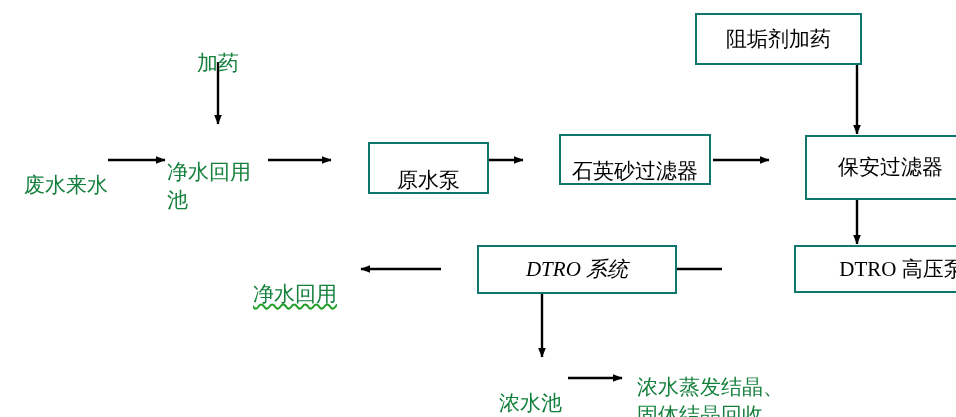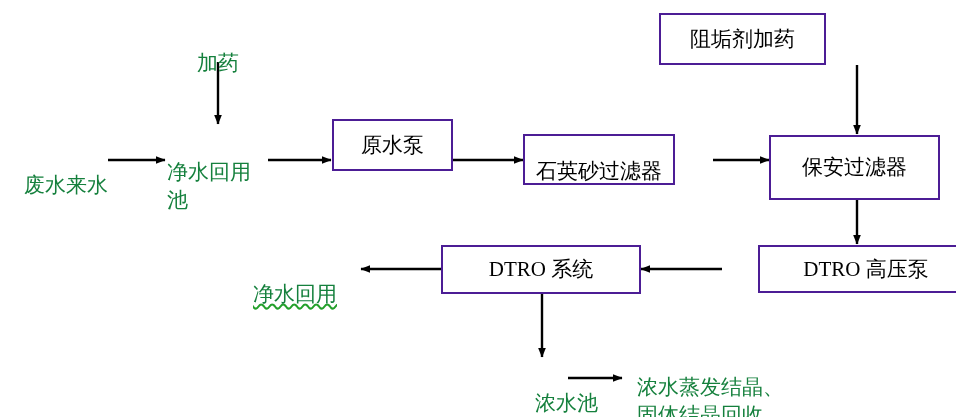--- a/index.html
+++ b/index.html
@@ -11,30 +11,31 @@
     position: relative;
     width: 956px;
     height: 417px;
     background: #ffffff;
     overflow: hidden;
     font-family: "Liberation Sans", sans-serif;
   }
   .node-box {
     position: absolute;
     box-sizing: border-box;
-    border: 2px solid #4c1d95;
+    border: 2px solid #0f766e;
     background: #ffffff;
     display: flex;
     align-items: center;
     justify-content: center;
     text-align: center;
     font-size: 21px;
     color: #000000;
     line-height: 1.15;
     white-space: nowrap;
+    margin-left: 36px;
   }
   .node-label {
     position: absolute;
     box-sizing: border-box;
     font-size: 21px;
     color: #15803d;
     line-height: 1.3;
     text-align: left;
     white-space: pre-line;
     background: transparent;
@@ -90,46 +91,46 @@
 
   <div class="node-label" style="left:167px; top:131px; width:106px;">
     <span>净水回用
 池</span>
   </div>
 
   <div class="node-label" style="left:253px; top:253px; width:110px;">
     <span class="spellcheck">净水回用</span>
   </div>
 
-  <div class="node-label" style="left:499px; top:362px; width:80px;margin-left:36px;">
+  <div class="node-label" style="left:499px; top:362px; width:80px;">
     <span>浓水池</span>
   </div>
 
   <div class="node-label" style="left:637px; top:346px; width:300px;">
     <span>浓水蒸发结晶、
 固体结晶回收</span>
   </div>
 
-  <div class="node-box" style="left:332px; top:119px; width:121px; height:52px;">
+  <div class="node-box" style="left:332px; top:142px; width:121px; height:52px;align-items:flex-end;">
     <span>原水泵</span>
   </div>
 
   <div class="node-box" style="left:523px; top:134px; width:152px; height:51px;align-items:flex-end;">
     <span>石英砂过滤器</span>
   </div>
 
   <div class="node-box" style="left:659px; top:13px; width:167px; height:52px;">
     <span>阻垢剂加药</span>
   </div>
 
   <div class="node-box" style="left:769px; top:135px; width:171px; height:65px;">
     <span>保安过滤器</span>
   </div>
 
   <div class="node-box serif-mix" style="left:758px; top:245px; width:216px; height:48px;">
     <span>DTRO 高压泵</span>
   </div>
 
-  <div class="node-box serif-mix" style="left:441px; top:245px; width:200px; height:49px;">
+  <div class="node-box serif-mix" style="left:441px; top:245px; width:200px; height:49px;font-style:italic;">
     <span>DTRO 系统</span>
   </div>
 
 </div>
 
 </body></html>

